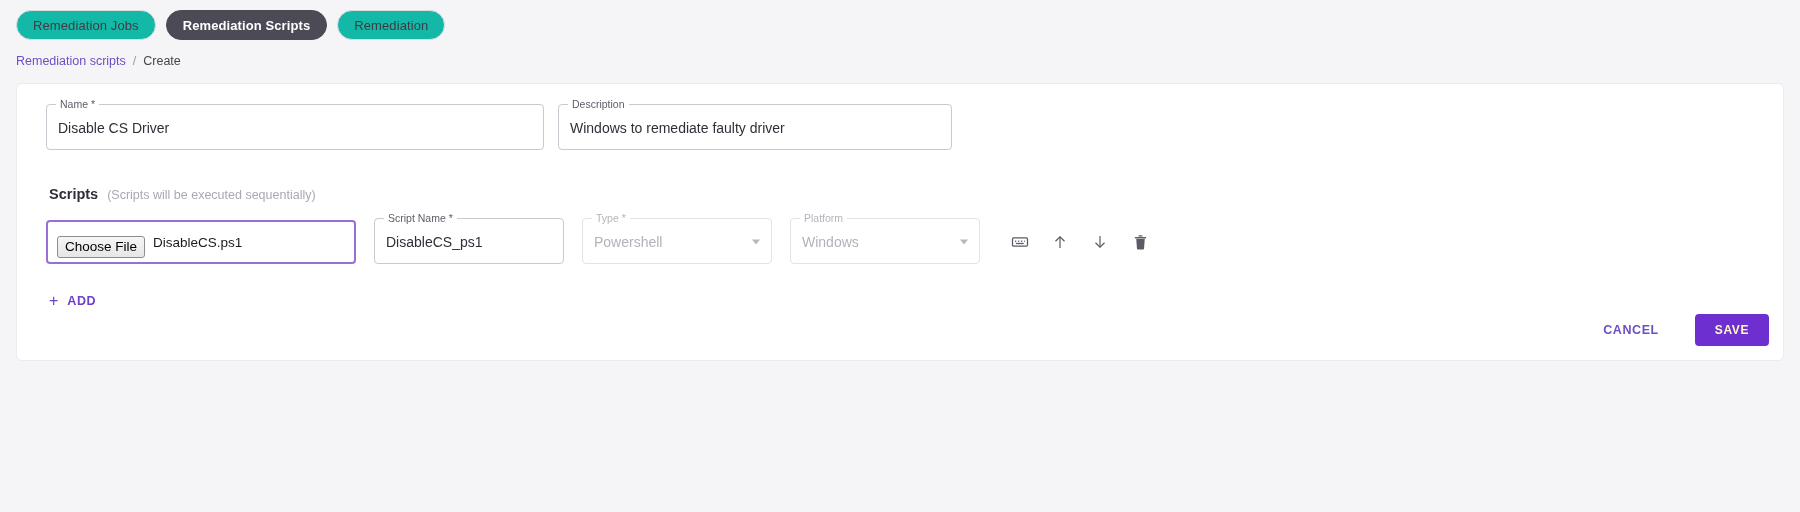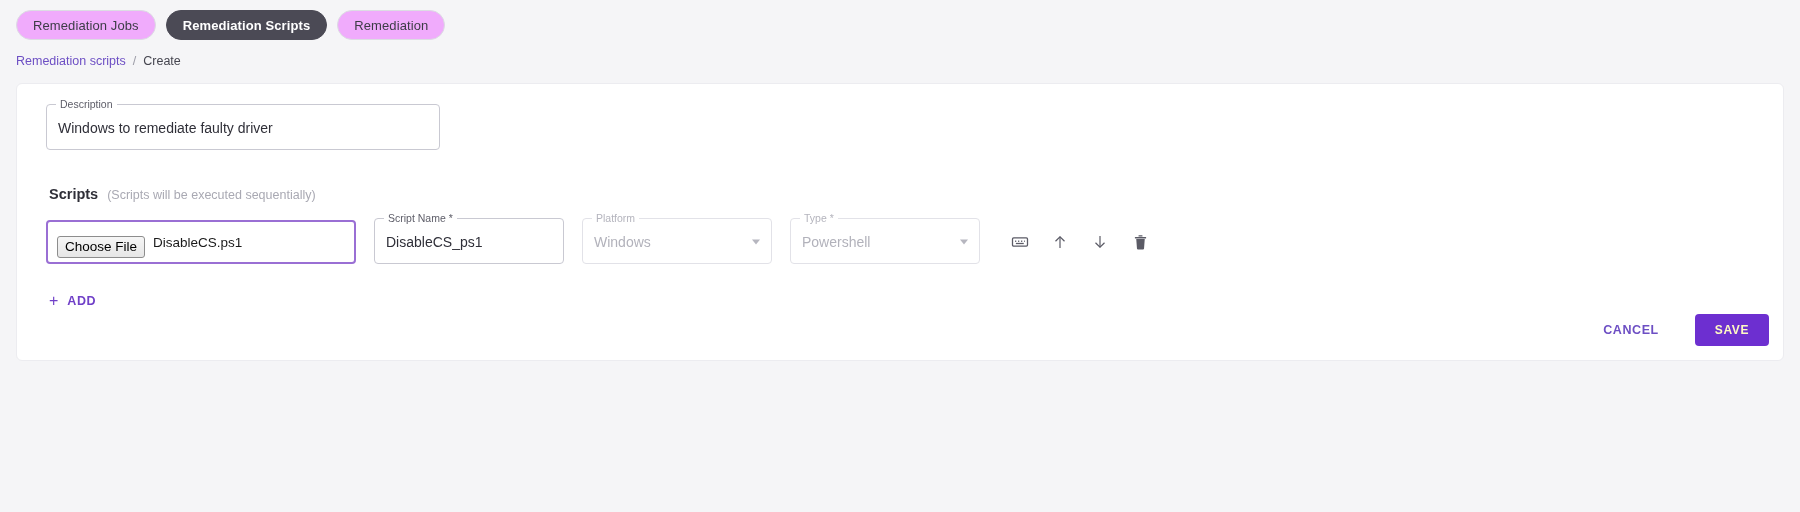--- a/index.html
+++ b/index.html
@@ -21,21 +21,21 @@
   }
   .chip {
     height: 30px;
     border-radius: 16px;
     padding: 0 16px;
     display: flex;
     align-items: center;
     justify-content: center;
     font-size: 13px;
     letter-spacing: .1px;
-    background: #f0abfc;
+    background: #14b8a6;
     color: #3c3c46;
     border: 1px solid #dcdce3;
     cursor: pointer;
     white-space: nowrap;
   }
   .chip.active {
     background: #4b4a55;
     color: #ffffff;
     border-color: #4b4a55;
     font-weight: bold;
@@ -258,20 +258,26 @@
 <div class="breadcrumb">
   <span class="crumb-link">Remediation scripts</span>
   <span class="crumb-sep">/</span>
   <span class="crumb-cur">Create</span>
 </div>
 
 <div class="card">
 
   <div class="toprow">
 
+    <div class="of f-name">
+      <fieldset>
+        <legend>Name *</legend>
+      </fieldset>
+      <div class="val">Disable CS Driver</div>
+    </div>
 
     <div class="of f-desc">
       <fieldset>
         <legend>Description</legend>
       </fieldset>
       <div class="val">Windows to remediate faulty driver</div>
     </div>
 
   </div>
 
@@ -287,33 +293,33 @@
       <span class="file-label">DisableCS.ps1</span>
     </div>
 
     <div class="of f-sname">
       <fieldset>
         <legend>Script Name *</legend>
       </fieldset>
       <div class="val">DisableCS_ps1</div>
     </div>
 
+    <div class="of f-type disabled">
+      <fieldset>
+        <legend>Type *</legend>
+      </fieldset>
+      <div class="val">Powershell</div>
+      <span class="caret"></span>
+    </div>
+
     <div class="of f-platform disabled">
       <fieldset>
         <legend>Platform</legend>
       </fieldset>
       <div class="val">Windows</div>
-      <span class="caret"></span>
-    </div>
-
-    <div class="of f-type disabled">
-      <fieldset>
-        <legend>Type *</legend>
-      </fieldset>
-      <div class="val">Powershell</div>
       <span class="caret"></span>
     </div>
 
     <div class="icons">
 
       <div class="ibtn">
         <svg width="18" height="18" viewBox="0 0 24 24" fill="none" stroke="currentColor" stroke-width="1.7">
           <rect x="2" y="6.5" width="20" height="11" rx="1.5"></rect>
           <line x1="5.5" y1="11" x2="7" y2="11"></line>
           <line x1="9.5" y1="11" x2="11" y2="11"></line>

